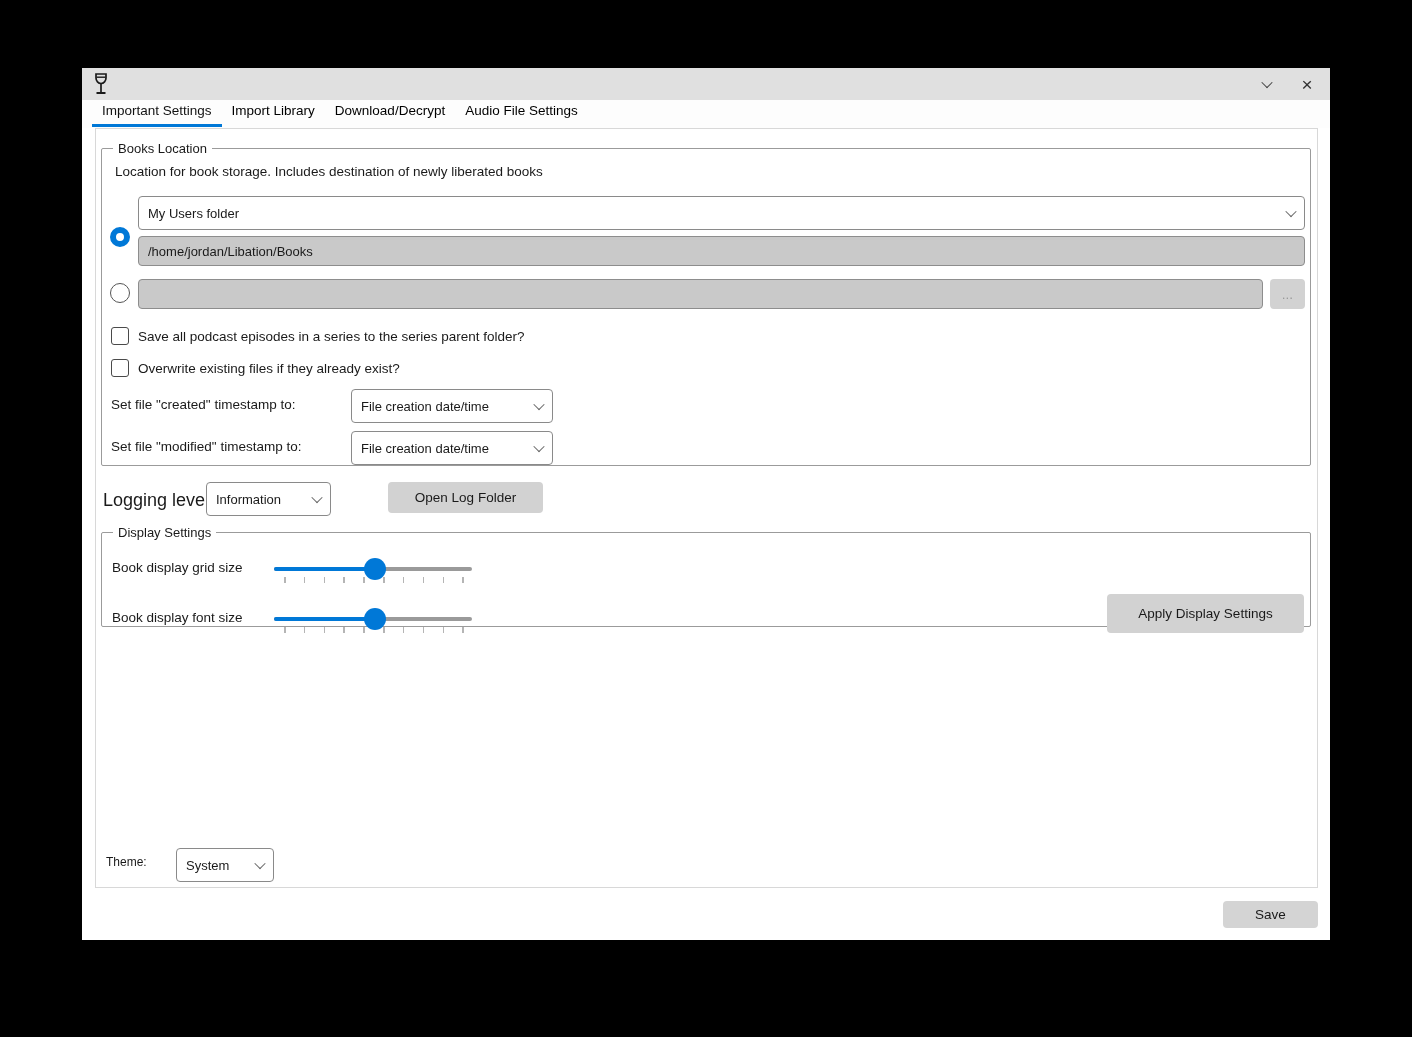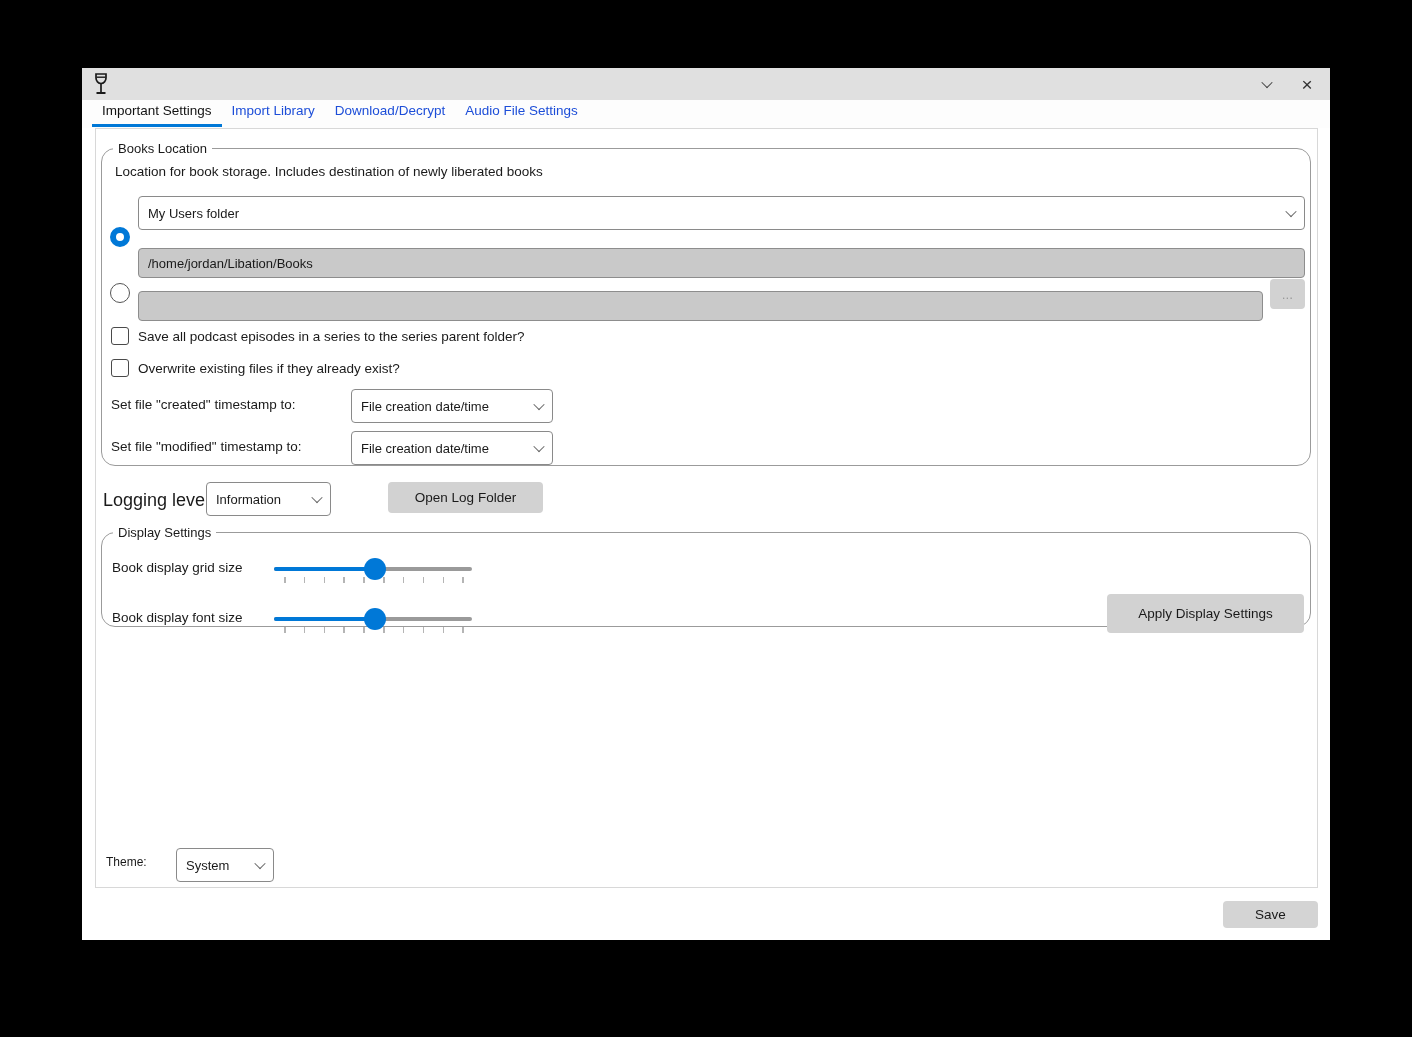--- a/index.html
+++ b/index.html
@@ -17,42 +17,42 @@
   .title { position:absolute; left:0; right:0; text-align:center; font-size:14px; color:#222; }
   .tb-controls { position:absolute; right:10px; top:0; height:32px; display:flex; align-items:center; gap:14px; }
   .tb-btn { width:26px; height:26px; display:flex; align-items:center; justify-content:center; cursor:default; }
   .chev { display:inline-block; width:8px; height:8px; border-right:1.7px solid #444;
     border-bottom:1.7px solid #444; transform:rotate(45deg) translate(-1px,-1px); }
   .close-x { font-size:19px; color:#333; line-height:1; }
 
   
   .tabstrip { position:absolute; left:0; top:32px; height:28px; width:100%;
     display:flex; align-items:flex-start; padding-left:10px; background:#fdfdfd; }
-  .tab { font-size:13.5px; padding:3px 10px 6px 10px; color:#1d4ed8; white-space:nowrap; }
+  .tab { font-size:13.5px; padding:3px 10px 6px 10px; color:#000000; white-space:nowrap; }
   .tab.active { color:#111; border-bottom:3px solid var(--accent); }
 
   
   .panel { position:absolute; left:13px; top:60px; width:1223px; height:760px;
     background:#fff; border:1px solid #d8d8d8; }
 
-  .groupbox { position:absolute; border:1px solid #9b9b9b; border-radius:14px; background:#fff; }
+  .groupbox { position:absolute; border:1px solid #9b9b9b; border-radius:2px; background:#fff; }
   .legend { position:absolute; top:-9px; left:11px; background:#fff; padding:0 5px;
     font-size:13px; color:#1a1a1a; line-height:17px; }
 
   .lbl { font-size:13.5px; color:#1a1a1a; white-space:nowrap; }
 
   .combo { background:#fff; border:1px solid #8a8a8a; border-radius:4px;
     display:flex; align-items:center; justify-content:space-between;
     padding:16px 9px; font-size:13px; color:#1a1a1a; }
   .combo .txt { overflow:hidden; white-space:nowrap; }
   .combo .chev { border-color:#666; flex:0 0 auto; margin-left:6px; }
 
   .field { background:#c9c9c9; border:1px solid #8d8d8d; border-radius:4px;
     font-size:13px; color:#1a1a1a; padding:0 9px; width:100%; height:100%;
-    font-family:"Liberation Sans","DejaVu Sans",sans-serif; outline:none;margin-top:12px; }
+    font-family:"Liberation Sans","DejaVu Sans",sans-serif; outline:none; }
 
   .btn { background:#d2d2d2; border:none; border-radius:4px; font-size:13.5px;
     color:#1a1a1a; font-family:"Liberation Sans","DejaVu Sans",sans-serif; cursor:default; }
 
   .radio { width:20px; height:20px; border-radius:50%; background:#fff; }
   .radio.checked { border:6px solid var(--accent); }
   .radio.unchecked { border:1.6px solid #555; }
 
   .checkbox { width:18px; height:18px; border:1.6px solid #4a4a4a; border-radius:3px; background:#fff; }
 

